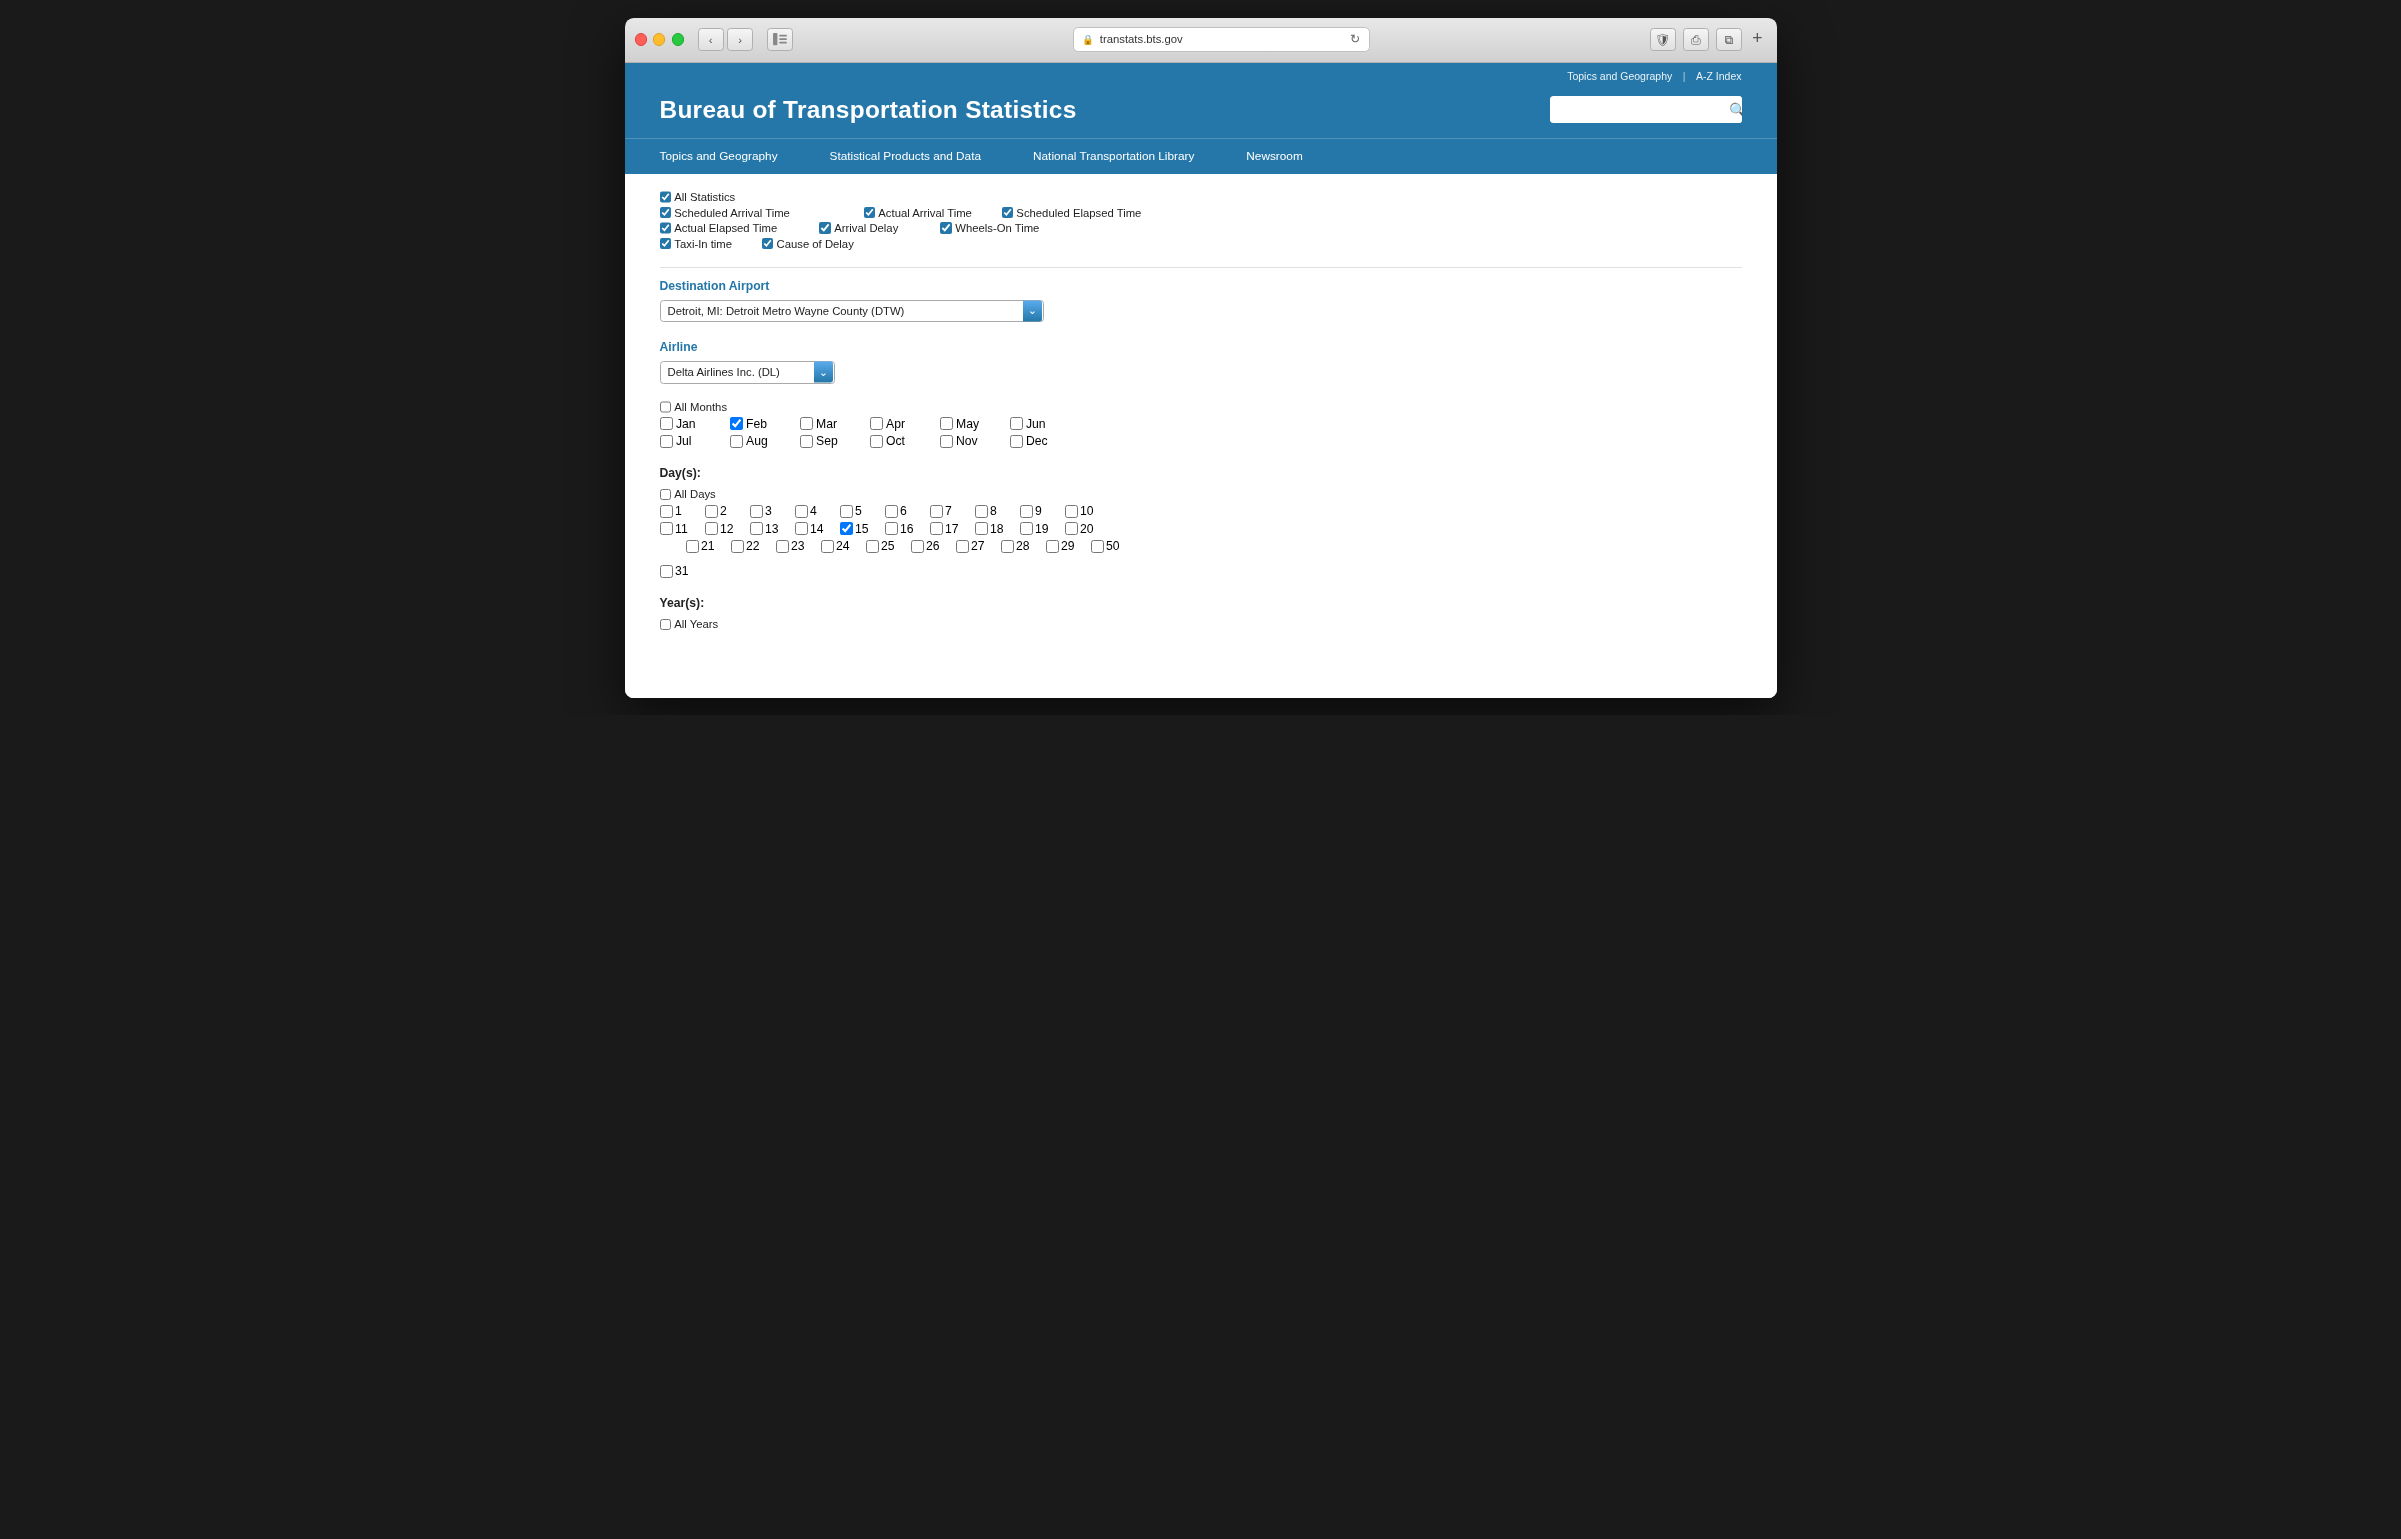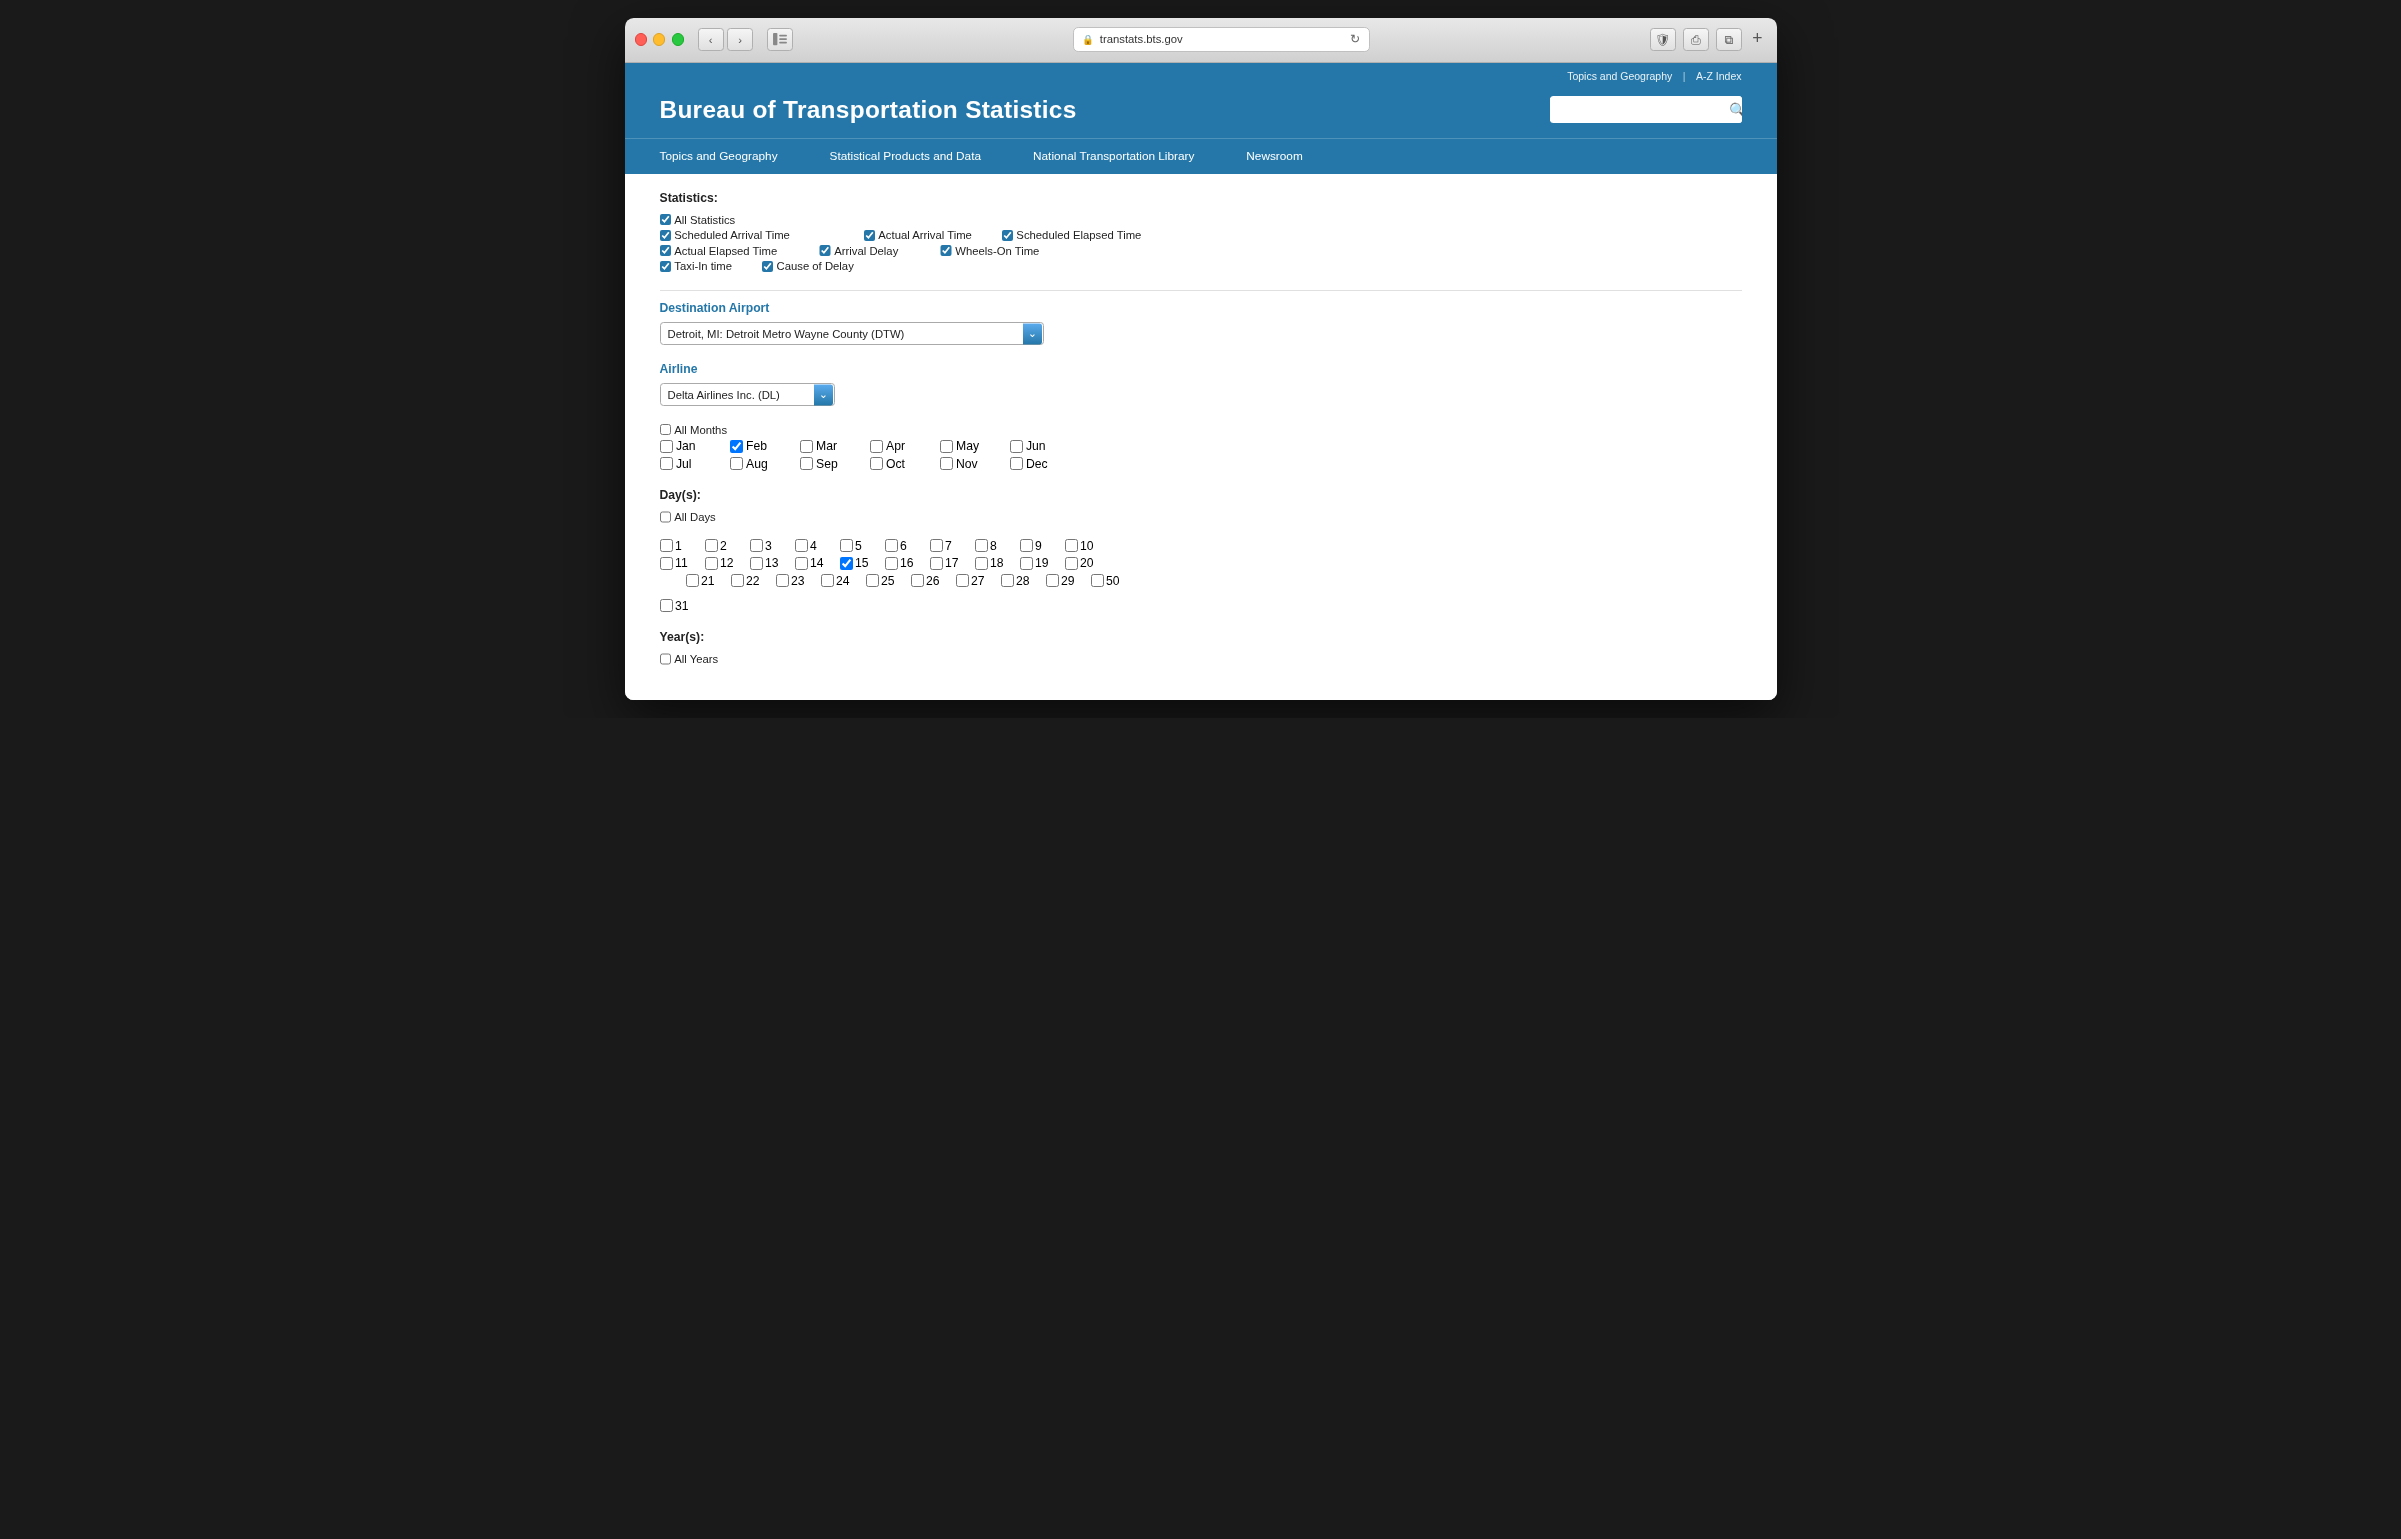--- a/index.html
+++ b/index.html
@@ -382,21 +382,20 @@
         <div class="nav-item">Topics and Geography</div>
         <div class="nav-item">Statistical Products and Data</div>
         <div class="nav-item">National Transportation Library</div>
         <div class="nav-item">Newsroom</div>
       </div>
     </div>
 
     <div class="content-area">
 
       <div class="form-section">
-        <div class="section-title">Statistics:</div>
 
         <div style="display:flex; align-items:flex-end; gap:3.5px; margin-bottom:3.5px;">
           <div class="checkbox-row">
             <input type="checkbox" checked="" id="all-stats" style="">
             <label for="all-stats">All Statistics</label>
           </div>
         </div>
 
         <div style="display:flex; align-items:center; gap:3.5px; margin-bottom:3.5px;">
           <div class="checkbox-row">
@@ -522,21 +521,21 @@
           <div class="month-item">
             <input type="checkbox" id="m-dec" style="">
             <label for="m-dec">Dec</label>
           </div>
         </div>
       </div>
 
       <div class="form-section" style="margin-top: 14px;">
         <div class="section-title">Day(s):</div>
 
-        <div style="margin-bottom:16px;">
+        <div style="margin-bottom:4px;">
           <div class="checkbox-row">
             <input type="checkbox" id="all-days" style="">
             <label for="all-days">All Days</label>
           </div>
         </div>
 
         <div style="display:flex; gap:0; margin-bottom:3.5px;">
           <div class="day-item">
               <input type="checkbox" id="d1" style="">
               <label for="d1">1</label>

